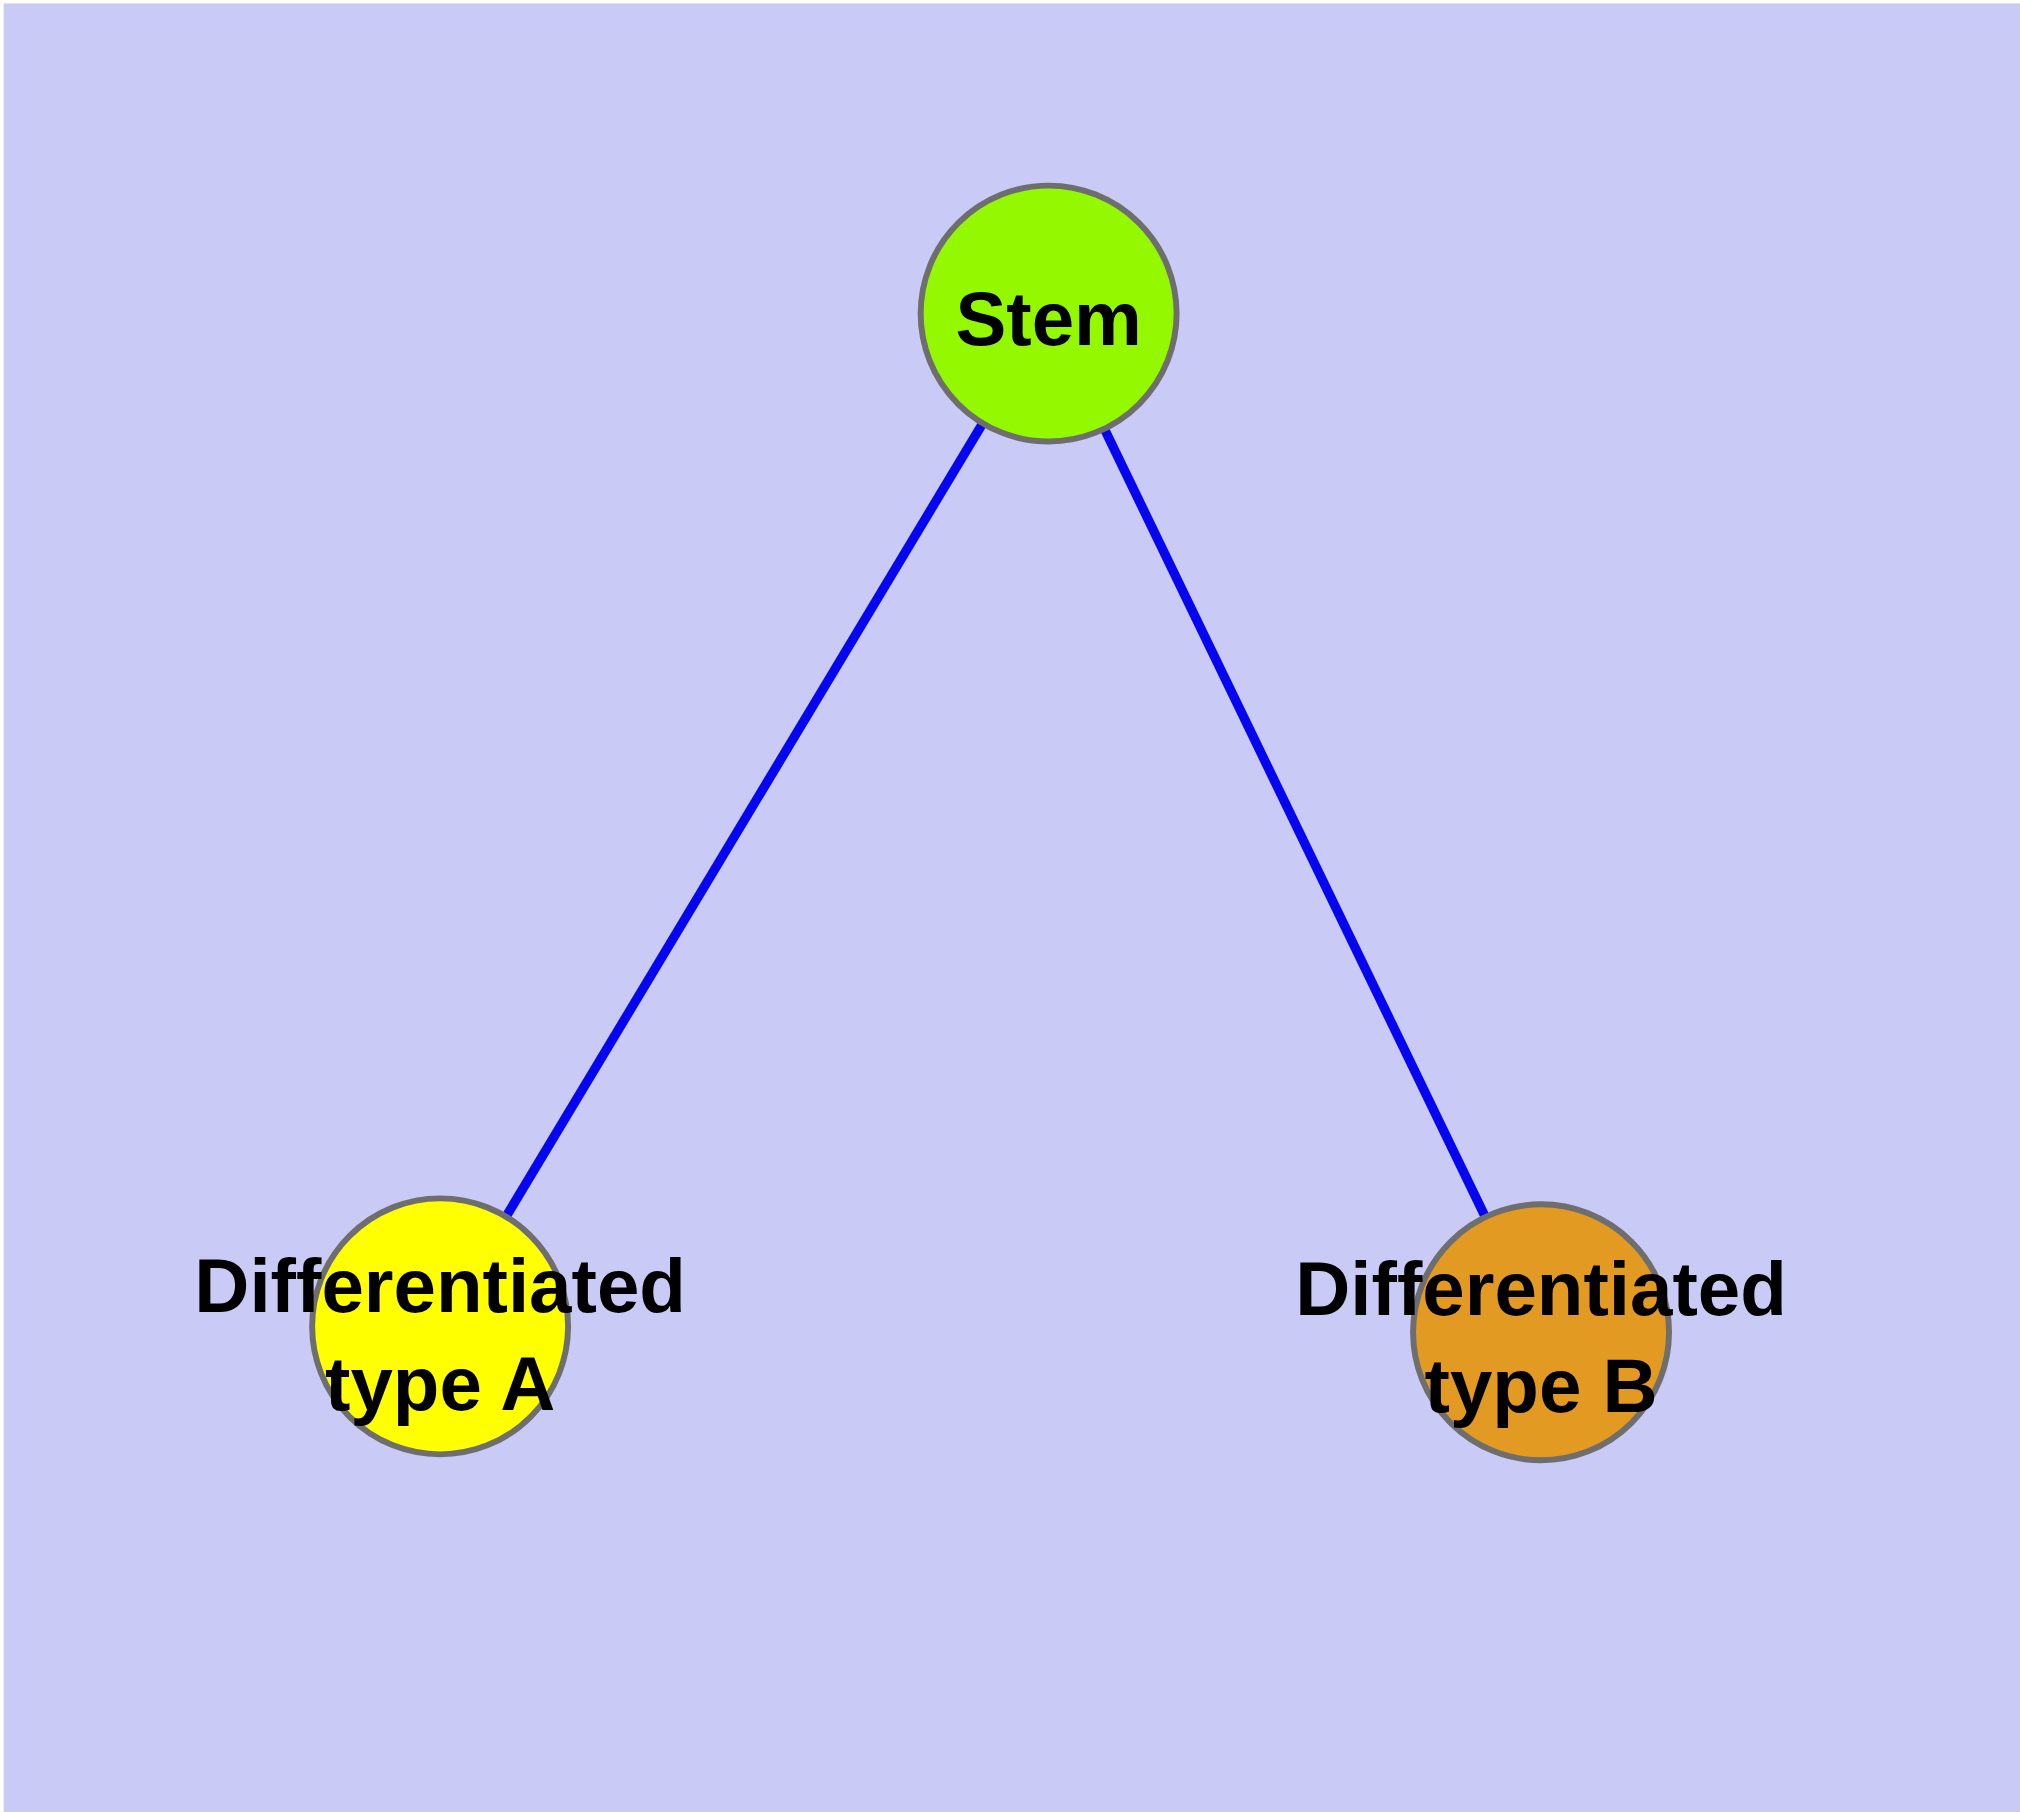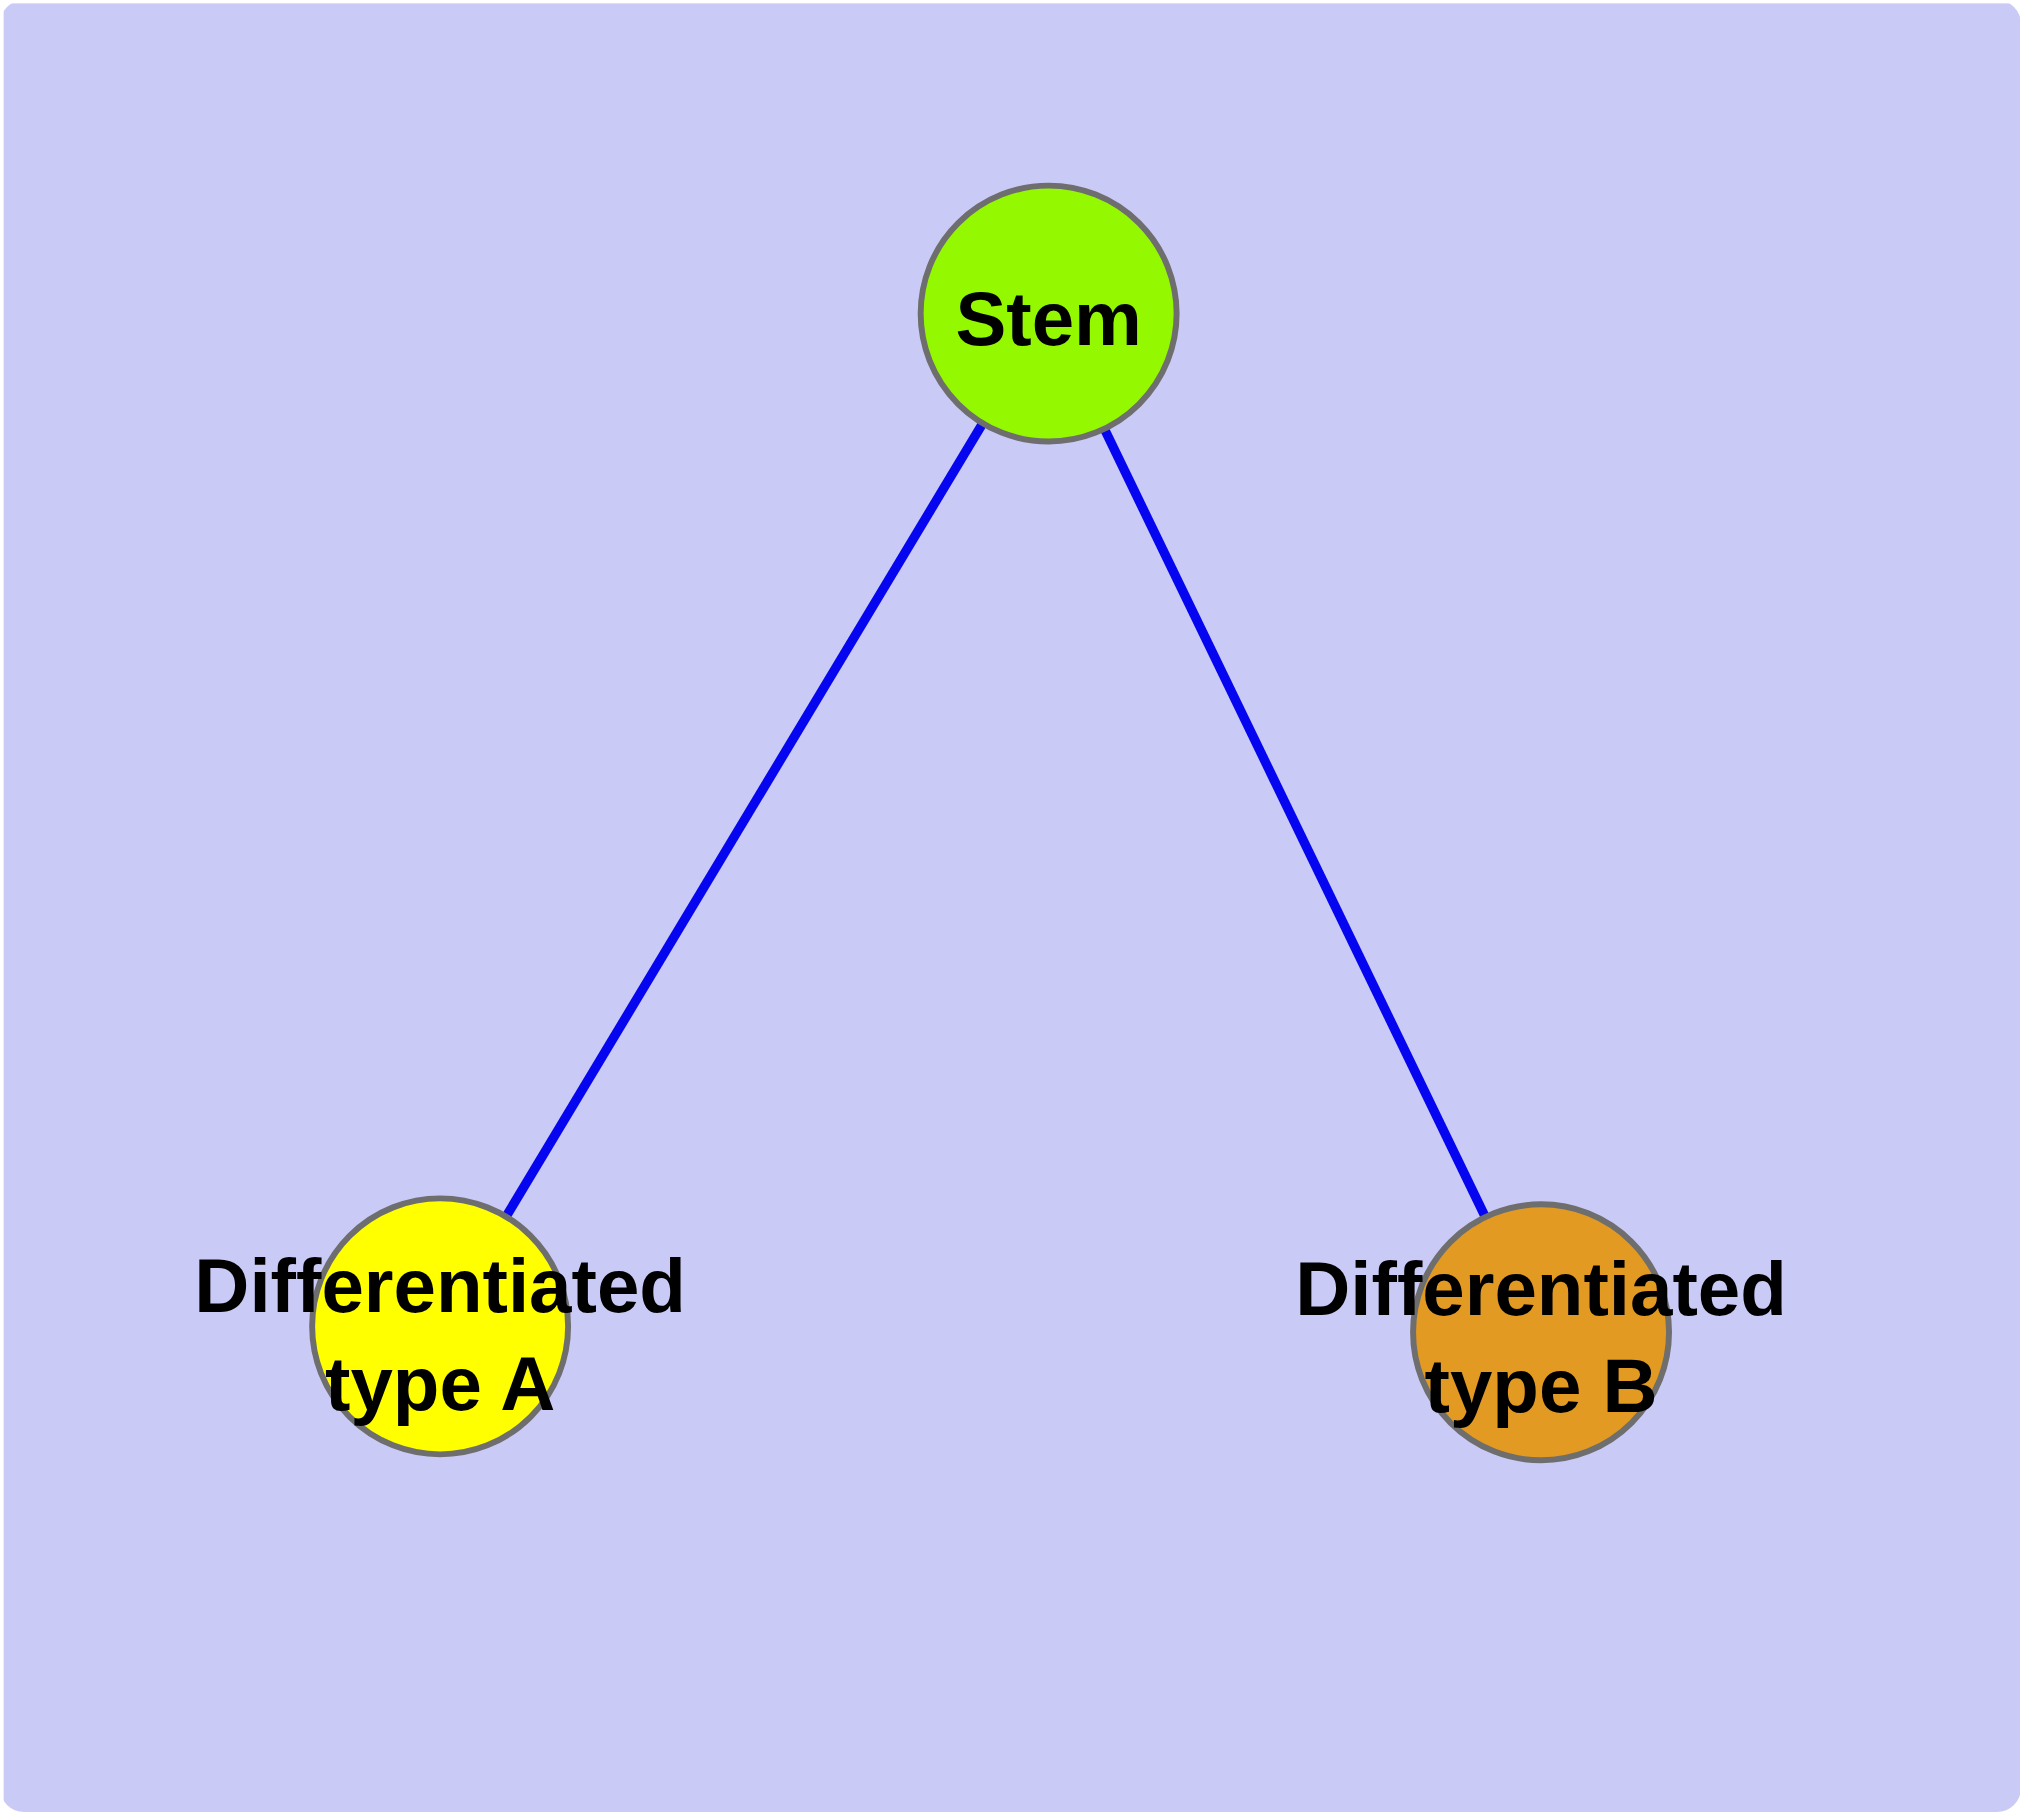--- a/index.html
+++ b/index.html
@@ -12,21 +12,20 @@
   html, body {
     margin: 0;
     padding: 0;
     background: #ffffff;
   }
   .stage {
     position: relative;
     width: 2021px;
     height: 1812px;
     overflow: hidden;
-    border-radius: 24px;
   }
   .stage svg {
     display: block;
     width: 100%;
     height: 100%;
   }
   .page-bg  { fill: var(--page-margin); }
   .plot-bg  { fill: var(--bg); }
   .edge {
     stroke: var(--edge);

